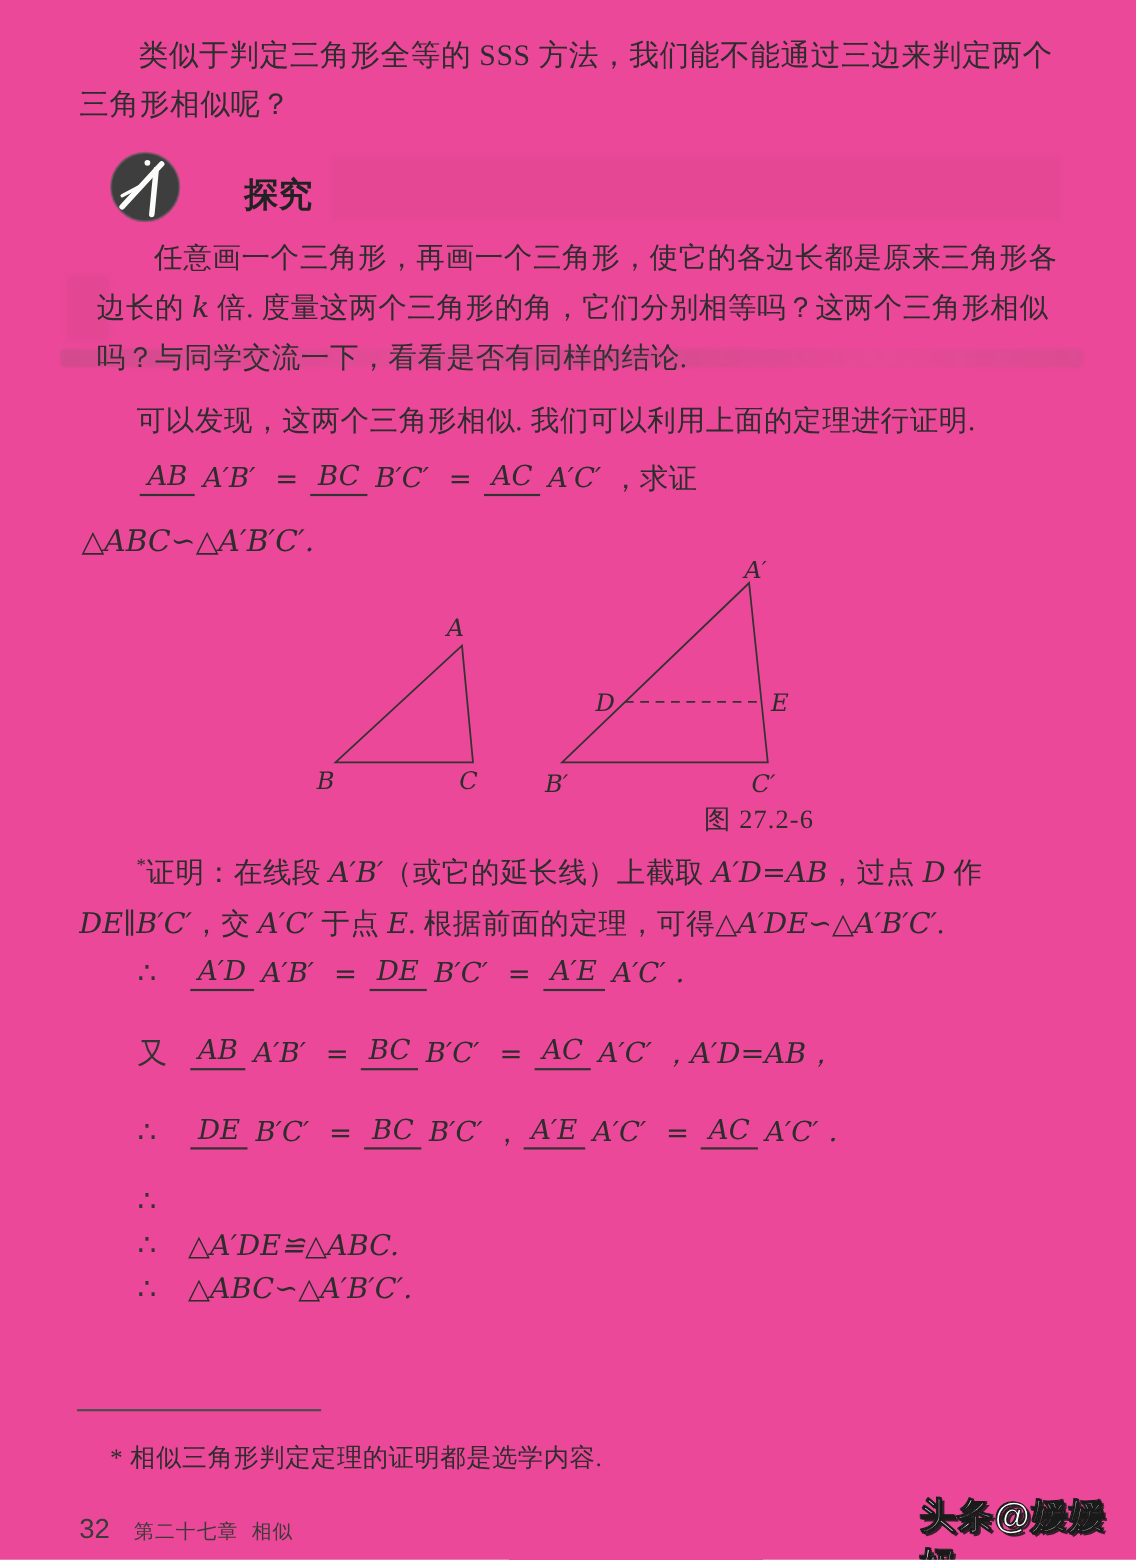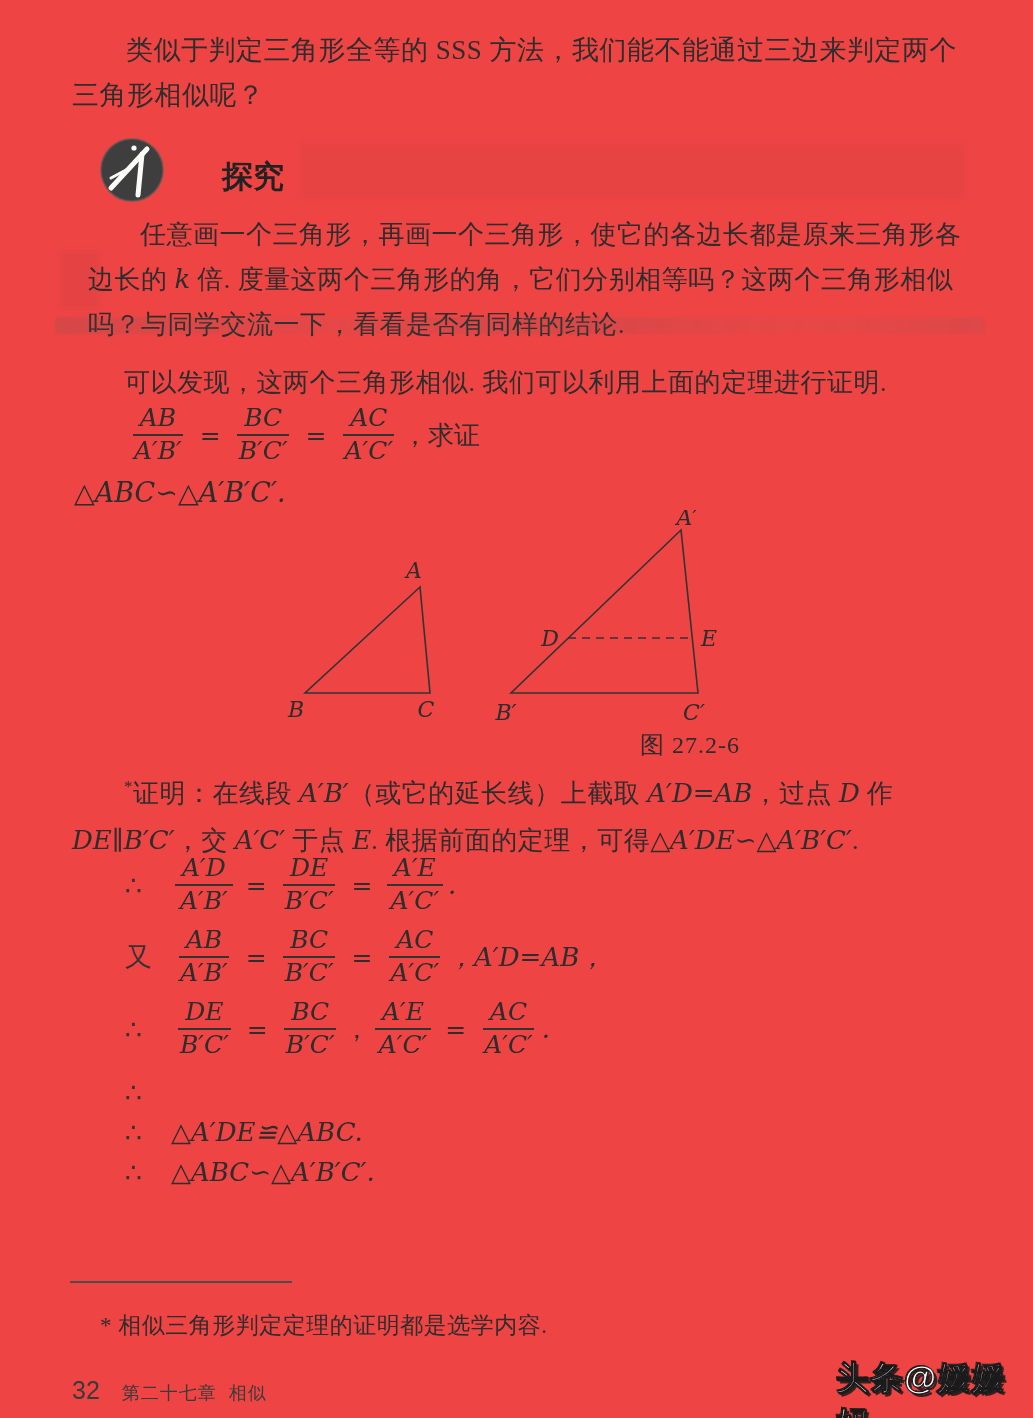--- a/index.html
+++ b/index.html
@@ -1,21 +1,21 @@
 <!DOCTYPE html>
 <html><head>
 <meta charset="utf-8">
 <style>
   html,body{margin:0;padding:0;}
   body{background:#e8e8e8;}
   .page{
     position:relative;
     width:1033px;height:1418px;
     margin:0 auto;
-    background:#ef4444;
+    background:#ec4899;
     overflow:hidden;
     color:#2d2d2d;
     font-family:"Liberation Serif", serif;
   }
   
   .noise{position:absolute;pointer-events:none;}
   .noise.band1{left:55px;top:317px;width:930px;height:17px;
     background:linear-gradient(90deg,rgba(90,90,90,.16),rgba(120,120,120,.07) 30%,rgba(90,90,90,.15) 55%,rgba(130,130,130,.05) 80%,rgba(100,100,100,.12));
     filter:blur(1px);border-radius:4px;}
   .noise.band2{left:300px;top:142px;width:665px;height:58px;background:rgba(60,60,60,.035);filter:blur(2px);}
@@ -28,21 +28,21 @@
 
   .intro{left:72px;top:28px;width:888px;font-size:27px;}
   .explore-title{position:absolute;left:178px;top:156px;font-size:31px;font-weight:700;
     font-family:"Liberation Sans", sans-serif;color:#222;margin-left:44px;}
   .explore-icon{position:absolute;left:98px;top:136px;width:68px;height:68px;}
   .explore-body{left:88px;top:212px;width:884px;}
   .discover{left:72px;top:360px;width:893px;}
 
   .mrow{position:absolute;display:flex;align-items:center;font-size:26px;}
   .mark{display:inline-block;width:46px;font-size:27px;color:#333;font-family:"DejaVu Sans", sans-serif;font-style:normal;flex:none;}
-  .frac{display:inline-flex;flex-direction:column;align-items:center;margin:0 2px;
+  .frac{display:inline-flex;flex-direction:row;align-items:center;margin:0 2px;
     font-family:"DejaVu Serif", serif;font-style:italic;line-height:1.15;}
   .frac .num{padding:0 7px 1px;border-bottom:2px solid #333;font-size:25px;}
   .frac .den{padding:1px 7px 0;font-size:25px;}
   .eq{margin:0 9px;font-family:"DejaVu Serif", serif;font-size:25px;}
   .mtext{font-family:"DejaVu Serif", serif;font-style:italic;font-size:26px;}
   .ctext{font-size:26px;}
   .spacer{display:inline-block;width:53px;flex:none;}
 
   .setup-line{left:72px;top:398px;width:910px;height:74px;}
   .setup-conclusion{left:74px;top:470px;font-size:27px;}

